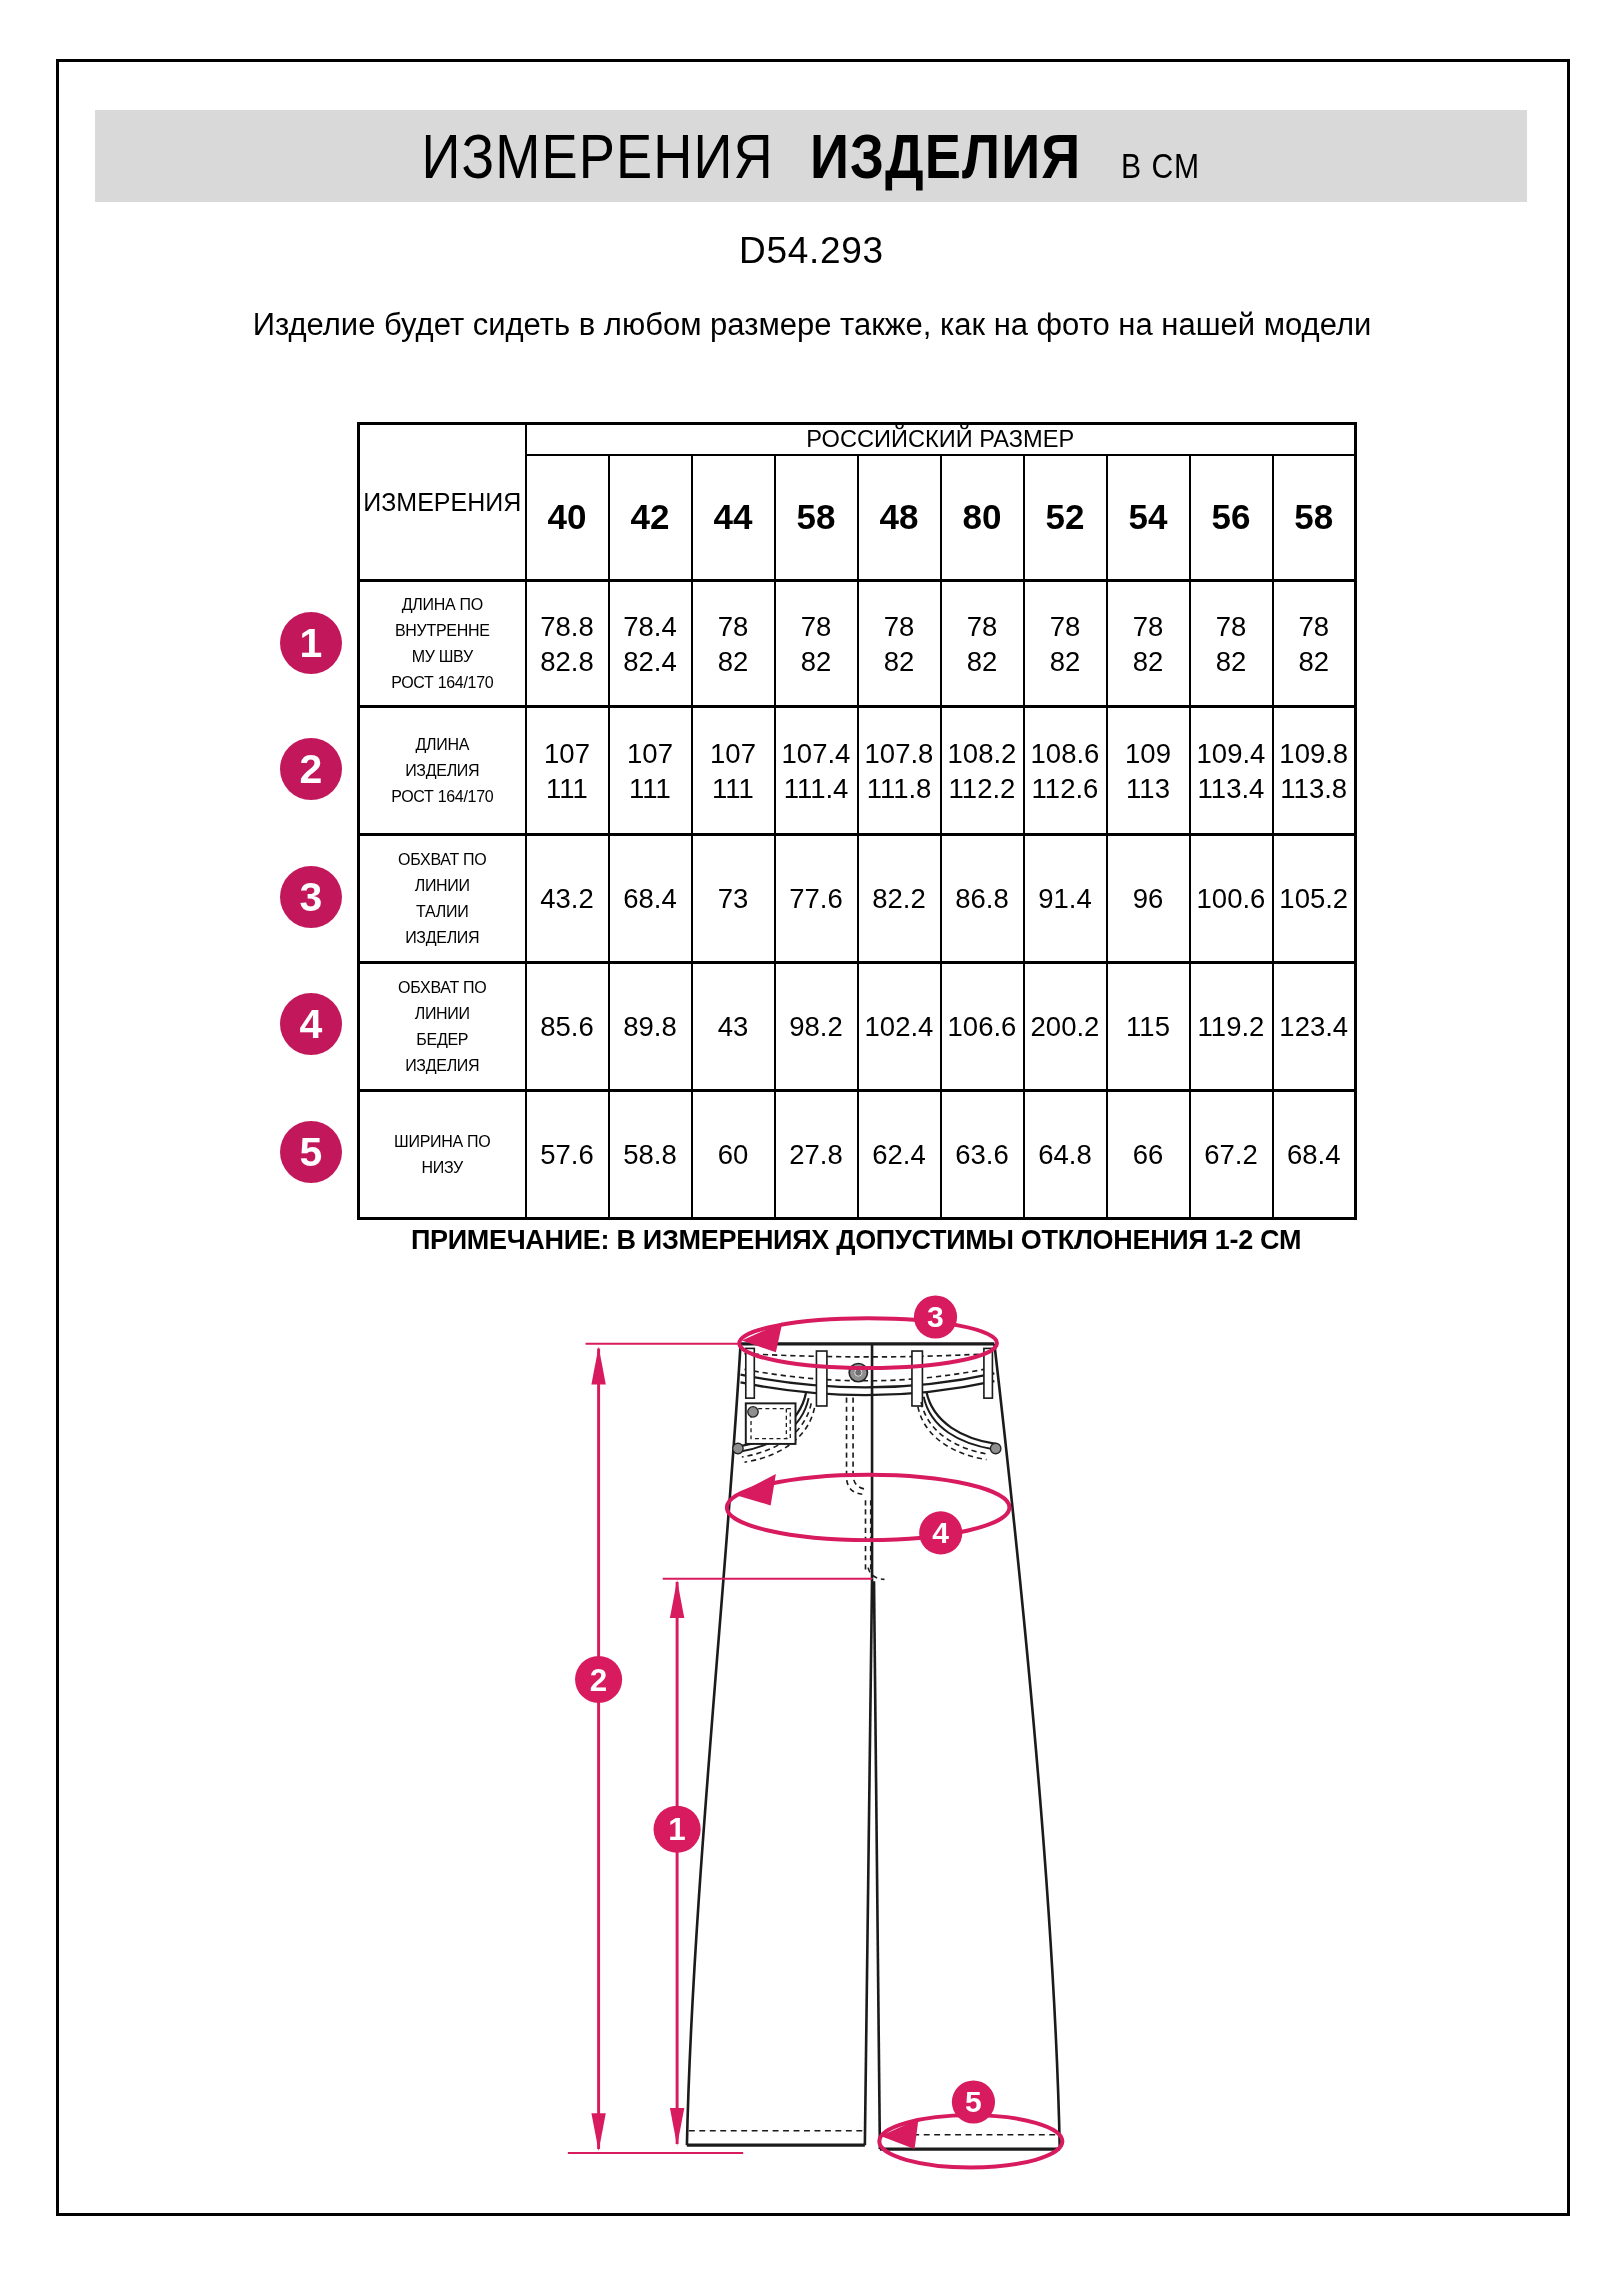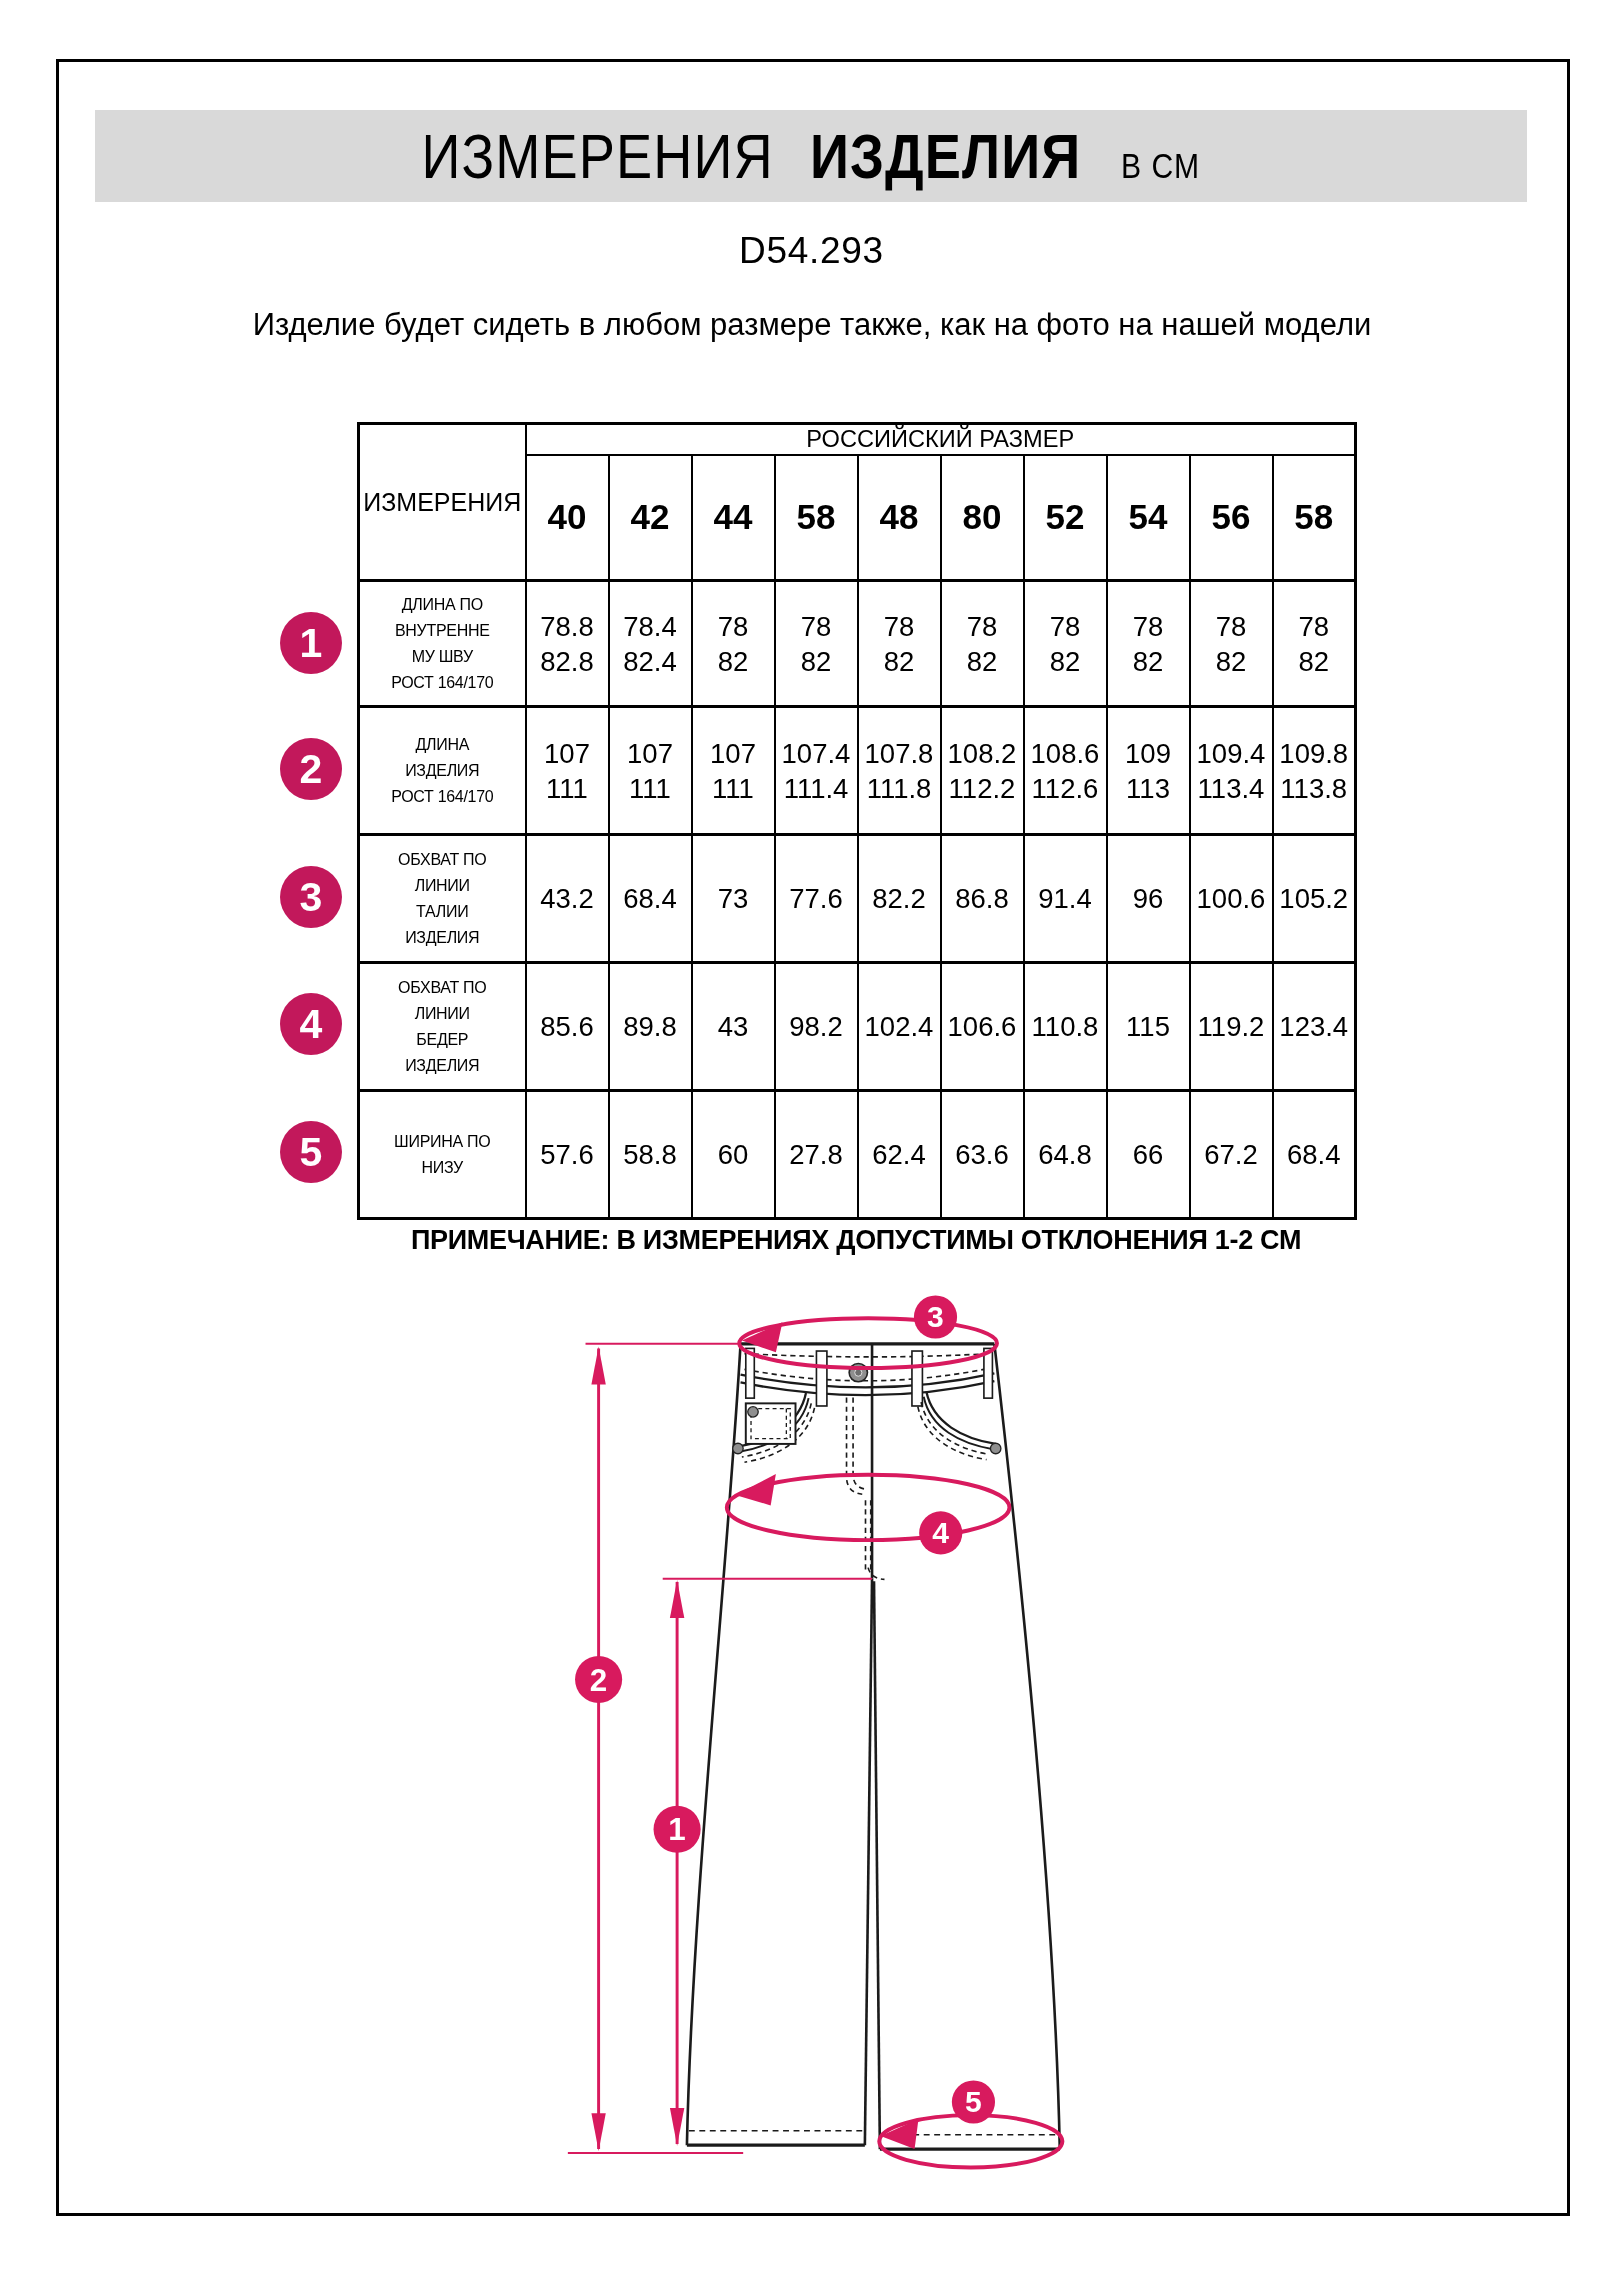--- a/index.html
+++ b/index.html
@@ -146,21 +146,21 @@
         <td>105.2</td>
       </tr>
       <tr style="height: 128px;">
         <th>ОБХВАТ ПО<br>ЛИНИИ<br>БЕДЕР<br>ИЗДЕЛИЯ</th>
         <td>85.6</td>
         <td>89.8</td>
         <td>43</td>
         <td>98.2</td>
         <td>102.4</td>
         <td>106.6</td>
-        <td>110.8</td>
+        <td>200.2</td>
         <td>115</td>
         <td>119.2</td>
         <td>123.4</td>
       </tr>
       <tr style="height: 128px;">
         <th>ШИРИНА ПО<br>НИЗУ</th>
         <td>57.6</td>
         <td>58.8</td>
         <td>60</td>
         <td>27.8</td>

